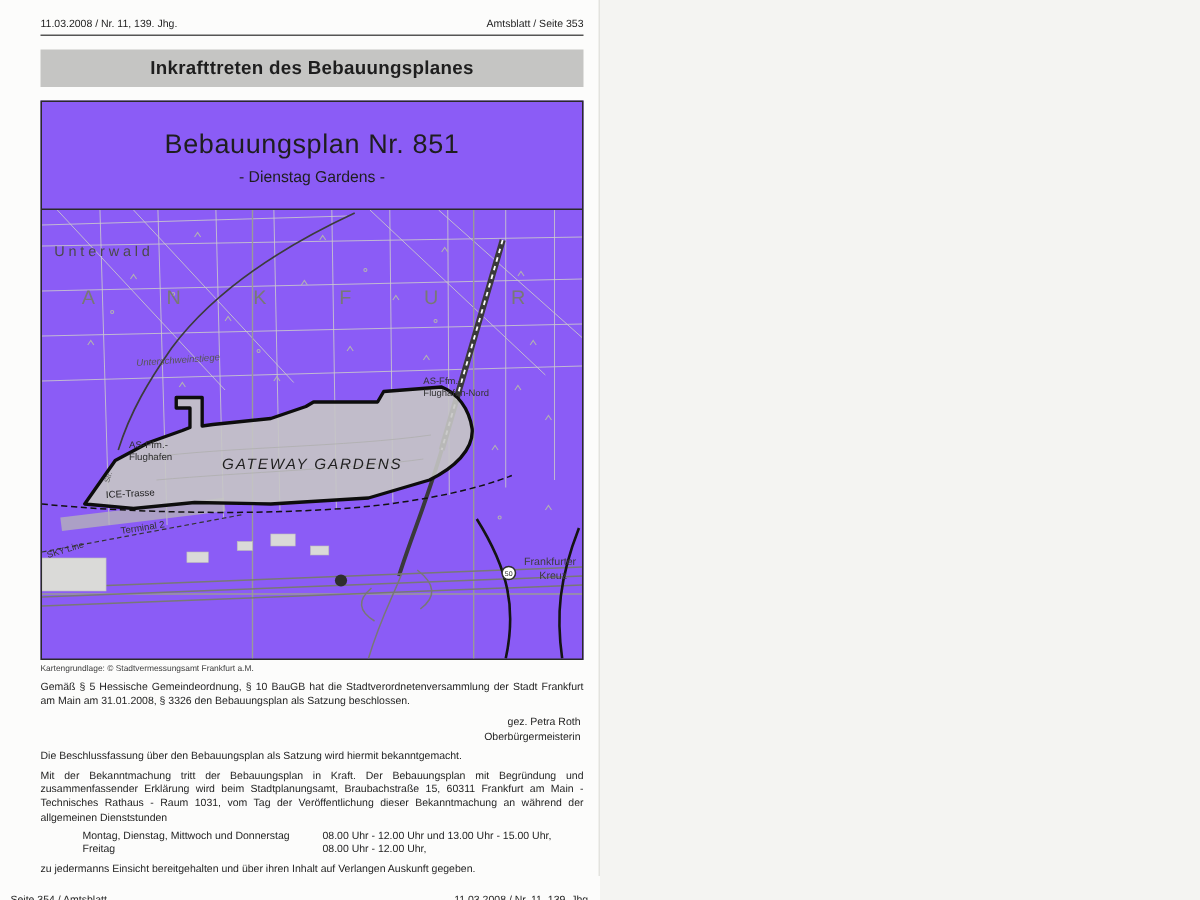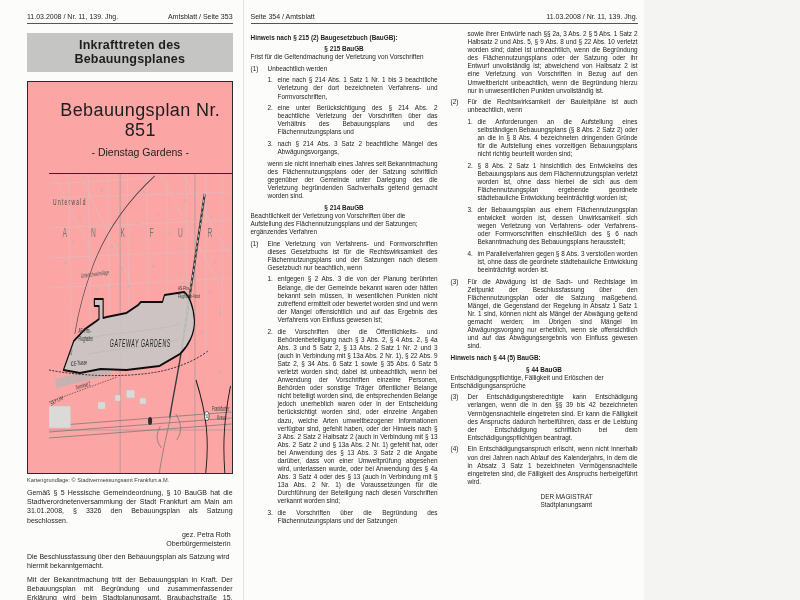--- a/index.html
+++ b/index.html
@@ -3,32 +3,32 @@
 <meta charset="utf-8">
 <style>
   html,body{margin:0;padding:0;}
   body{
     width:800px;height:600px;overflow:hidden;
     background:#f4f4f2;
     font-family:"Liberation Sans", sans-serif;
     color:#1e1e1e;
     -webkit-font-smoothing:antialiased;
   }
-  .sheet{display:flex;width:634px;height:600px;}
+  .sheet{display:flex;width:634px;height:600px;flex-direction:column;}
   .page{box-sizing:border-box;height:600px;background:#fcfcfb;}
   .page-left{width:400px;padding:12px 10px 0 27px;border-right:1px solid #e3e3df;}
   .page-right{width:400px;padding:12px 6px 0 7px;}
   .pghead{display:flex;justify-content:space-between;font-size:7px;line-height:9px;
     padding-bottom:2px;border-bottom:1px solid #555;}
   .pghead span{white-space:nowrap;}
 
   
   .title-bar{margin-top:9px;background:#c5c5c3;text-align:center;font-weight:bold;
     font-size:12.5px;line-height:14px;padding:5px 0 6px;letter-spacing:.2px;}
-  .map-box{margin-top:9px;border:1.4px solid #2a2a2a;background:#fca5a5;padding-left:21px;}
+  .map-box{margin-top:9px;border:1.4px solid #2a2a2a;background:#8b5cf6;}
   .map-title{text-align:center;padding:18px 0 15px;border-bottom:1px solid #2a2a2a;}
   .map-title-main{font-size:18px;line-height:20px;letter-spacing:.4px;}
   .map-title-sub{font-size:10.5px;line-height:12px;margin-top:6px;}
   svg.map{display:block;width:100%;height:299px;}
   .map-caption{font-size:5.6px;line-height:8px;color:#3d3d3d;margin-top:2px;}
   .body-par{font-size:7px;line-height:9.2px;margin:4px 0 0;text-align:justify;}
   .body-par.noj{text-align:left;}
   .signature{text-align:right;font-size:7px;line-height:9.2px;margin:5px 2px 0 0;}
   .schedule{font-size:7px;line-height:9.2px;margin-top:3px;}
   .schedule .row{display:flex;}

